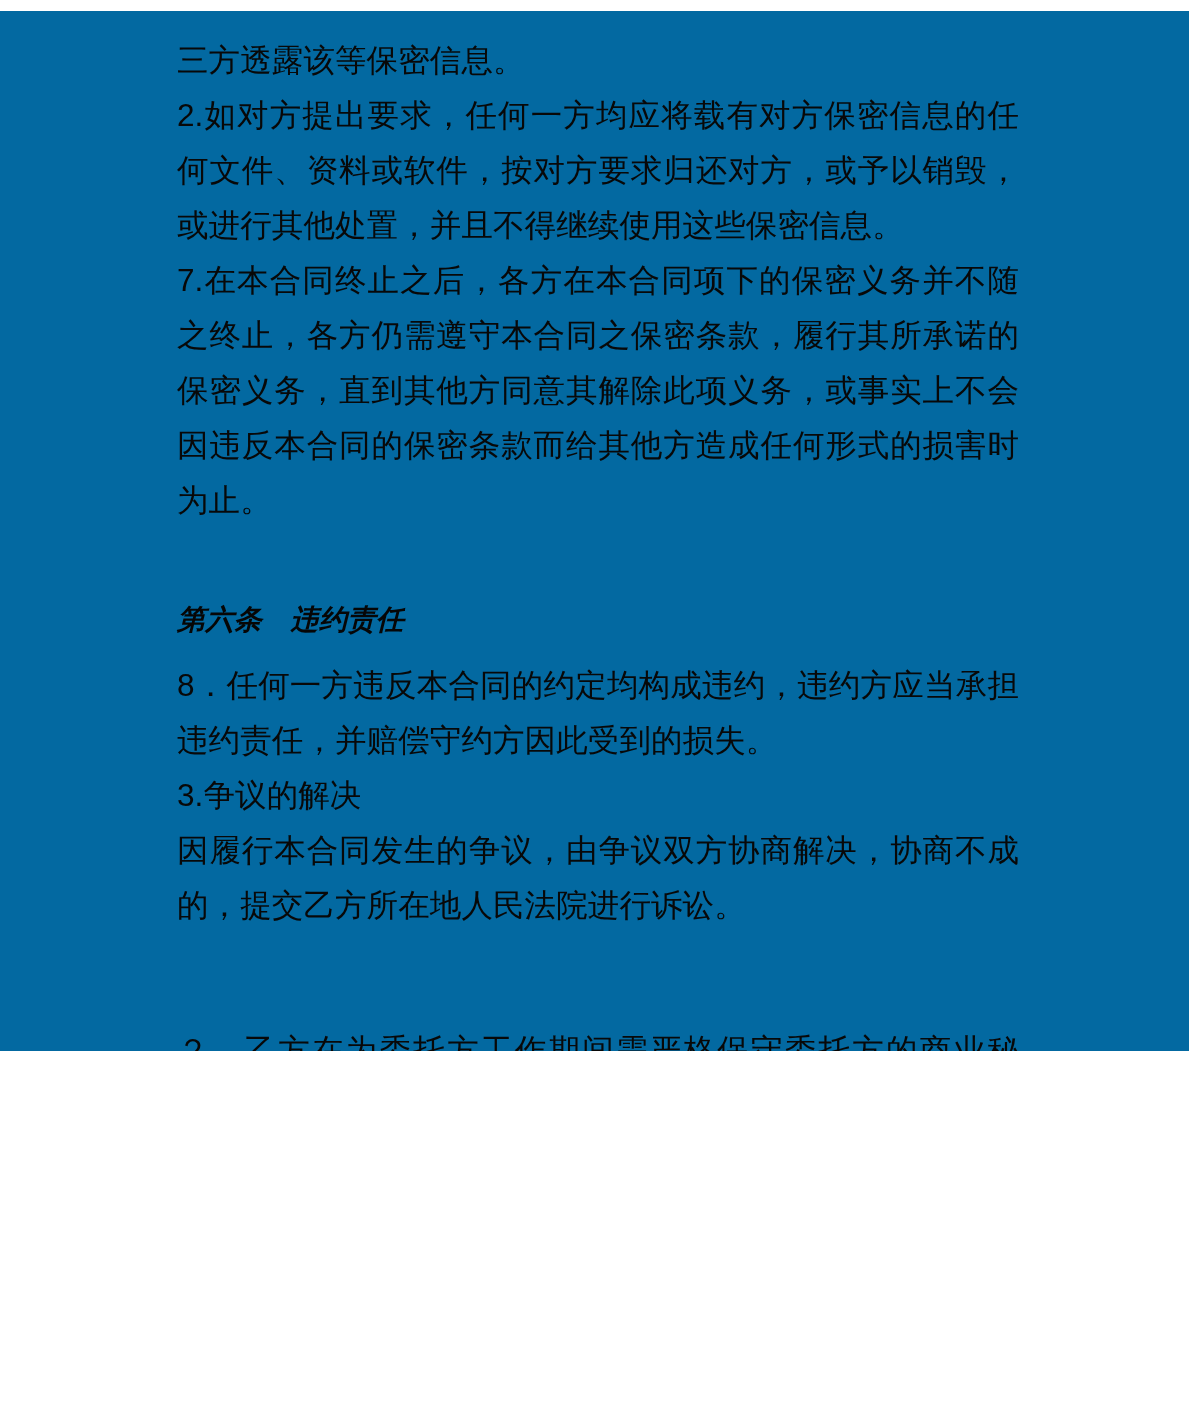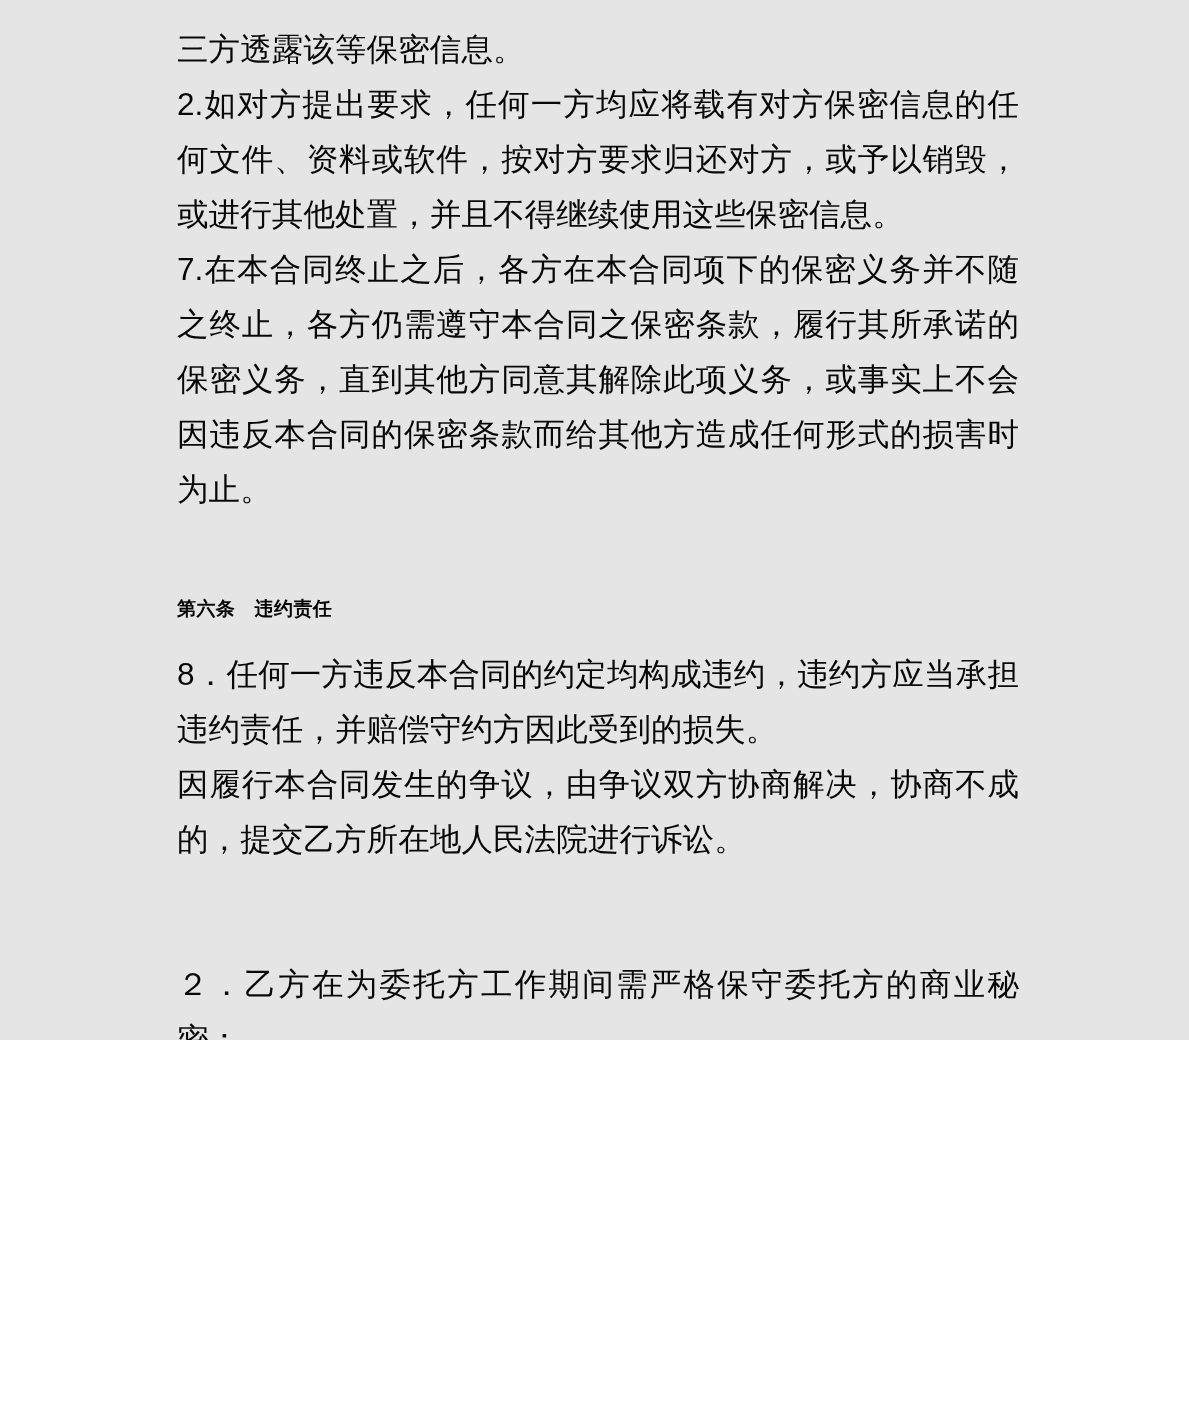--- a/index.html
+++ b/index.html
@@ -8,23 +8,23 @@
     padding: 0;
     background: #ffffff;
   }
   body {
     font-family: "Liberation Sans", "DejaVu Sans", sans-serif;
   }
   #page {
     position: relative;
     width: 1189px;
     height: 1040px;
-    background: #e5e5e5;
+    background: #0369a1;
     overflow: hidden;
-    margin: 0 auto;
+    margin: 11px auto;
   }
   #doc-body {
     position: absolute;
     left: 177px;
     top: 0px;
     width: 842px;
   }
   .para {
     color: #080808;
     font-size: 31.5px;
@@ -32,26 +32,27 @@
     letter-spacing: 0.1px;
     text-align: justify;
     text-justify: inter-ideograph;
     margin: 0;
     font-weight: 400;
     white-space: pre-wrap;
     word-break: break-all;
   }
   .heading {
     color: #060606;
-    font-size: 19px;
+    font-size: 28px;
     line-height: 40px;
     font-weight: 700;
     letter-spacing: 0.4px;
     margin: 0;
     white-space: pre;
+    font-style: italic;
   }
   
   .gap-before-heading { height: 72px; }
   .gap-after-heading  { height: 18px; }
   .pad-top-first      { height: 22px; }
 
   
   #clip-artifact {
     position: absolute;
     left: 305px;
@@ -78,20 +79,21 @@
 
     <div class="gap-before-heading"></div>
 
     <h2 class="heading">第六条　违约责任</h2>
 
     <div class="gap-after-heading"></div>
 
     <p class="para">8．任何一方违反本合同的约定均构成违约，违约方应当承担违约责任，并赔偿守约方因此受到的损失。</p>
 
 
+    <p class="para">3.争议的解决</p>
 
     <p class="para">因履行本合同发生的争议，由争议双方协商解决，协商不成的，提交乙方所在地人民法院进行诉讼。</p>
 
     <div class="gap-before-heading"></div>
 
 
     <div class="gap-after-heading"></div>
 
 
     <p class="para">２．乙方在为委托方工作期间需严格保守委托方的商业秘密；</p>

